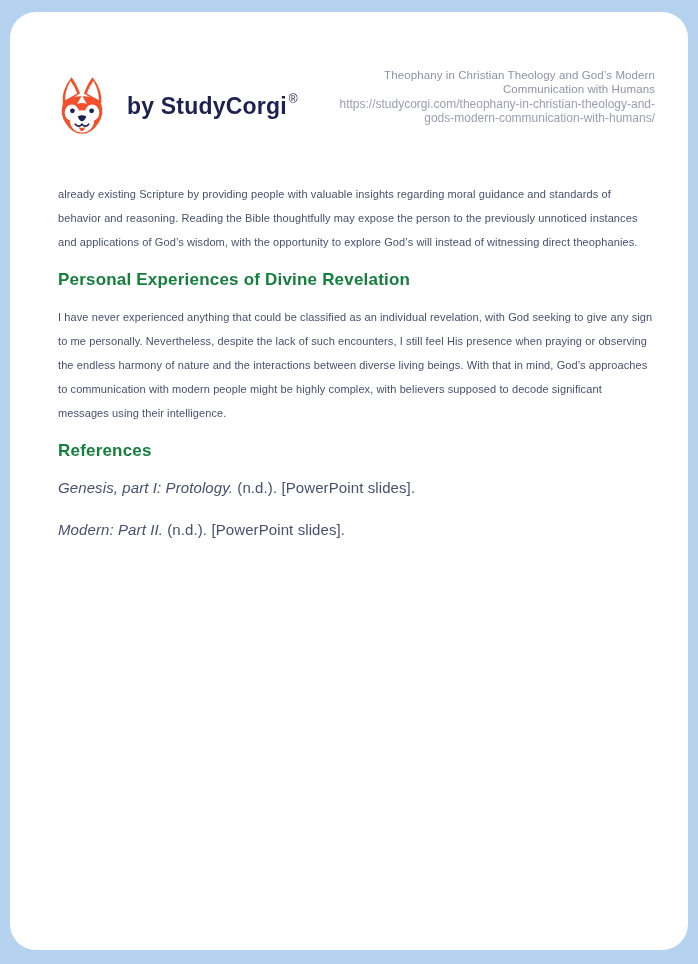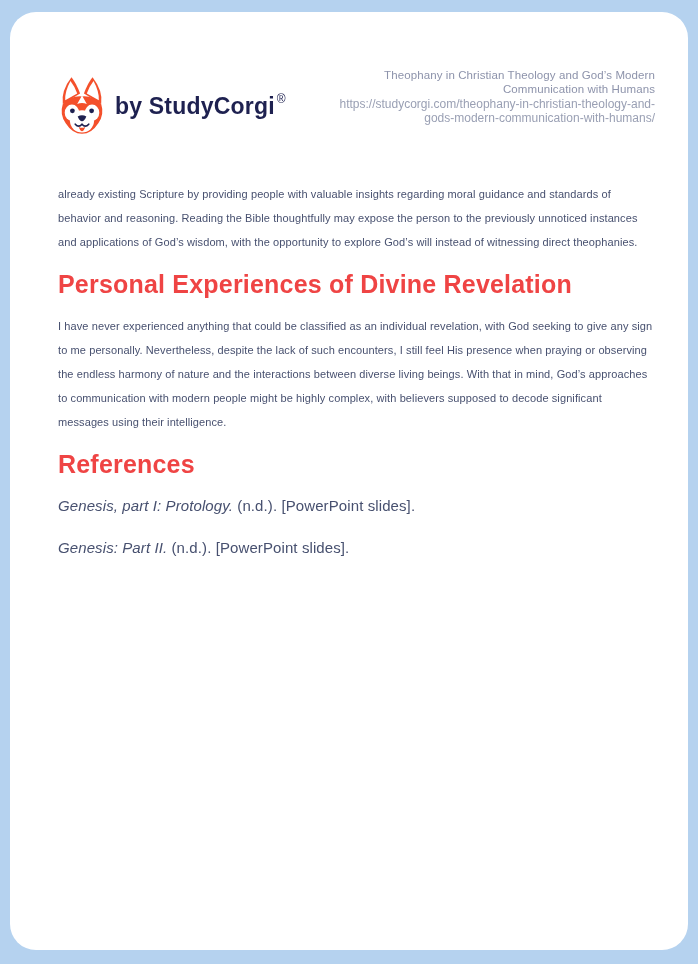--- a/index.html
+++ b/index.html
@@ -27,21 +27,21 @@
   }
   
   .header {
     display: flex;
     justify-content: space-between;
     align-items: flex-start;
   }
   .brand {
     display: flex;
     align-items: center;
-    gap: 9px;
+    gap: 21px;
     margin-top: 8px;
     flex: 0 0 auto;
   }
   .brand-icon {
     width: 48px;
     height: 60px;
     display: block;
   }
   .brand-text {
     font-size: 23px;
@@ -82,23 +82,23 @@
     margin-top: 46px;
   }
   .body-text {
     font-size: 11px;
     line-height: 24px;
     color: #47506f;
     letter-spacing: 0.1px;
     margin: 0 0 16px 0;
   }
   h2.section-heading {
-    font-size: 25px;
+    font-size: 17px;
     font-weight: bold;
-    color: #ef4444;
+    color: #15803d;
     letter-spacing: 0.2px;
     margin: 16px 0 15px 0;
   }
   .reference {
     font-size: 15px;
     line-height: 24px;
     color: #47506f;
     letter-spacing: 0.1px;
     margin: 0 0 18px 0;
   }
@@ -147,17 +147,17 @@
     <p class="body-text">already existing Scripture by providing people with valuable insights regarding moral guidance and standards of behavior and reasoning. Reading the Bible thoughtfully may expose the person to the previously unnoticed instances and applications of God’s wisdom, with the opportunity to explore God’s will instead of witnessing direct theophanies.</p>
 
     <h2 class="section-heading">Personal Experiences of Divine Revelation</h2>
 
     <p class="body-text">I have never experienced anything that could be classified as an individual revelation, with God seeking to give any sign to me personally. Nevertheless, despite the lack of such encounters, I still feel His presence when praying or observing the endless harmony of nature and the interactions between diverse living beings. With that in mind, God’s approaches to communication with modern people might be highly complex, with believers supposed to decode significant messages using their intelligence.</p>
 
     <h2 class="section-heading">References</h2>
 
     <p class="reference"><em>Genesis, part I: Protology.</em><span> (n.d.). [PowerPoint slides].</span></p>
 
-    <p class="reference"><em>Genesis: Part II.</em><span> (n.d.). [PowerPoint slides].</span></p>
+    <p class="reference"><em>Modern: Part II.</em><span> (n.d.). [PowerPoint slides].</span></p>
 
   </div>
 
 </div>
 
 </body></html>

